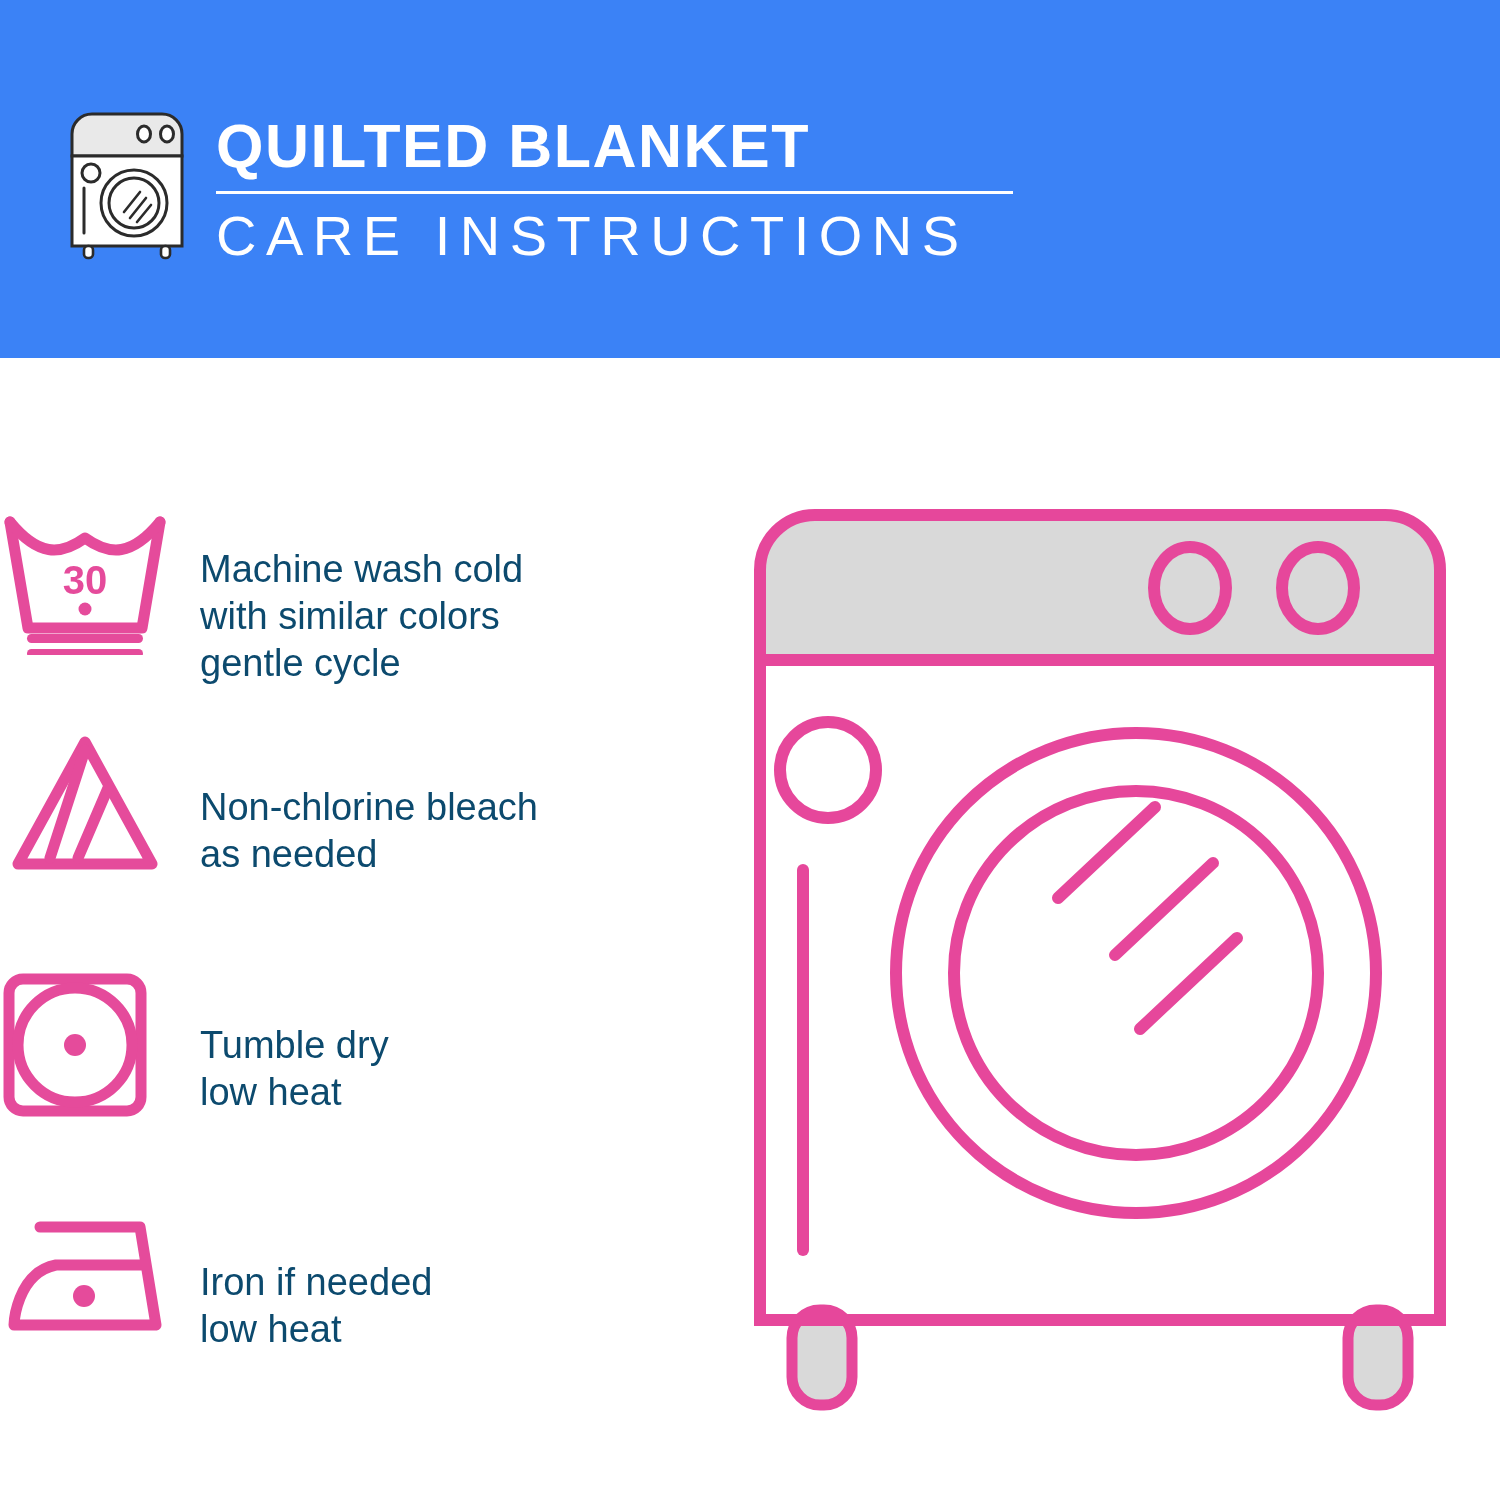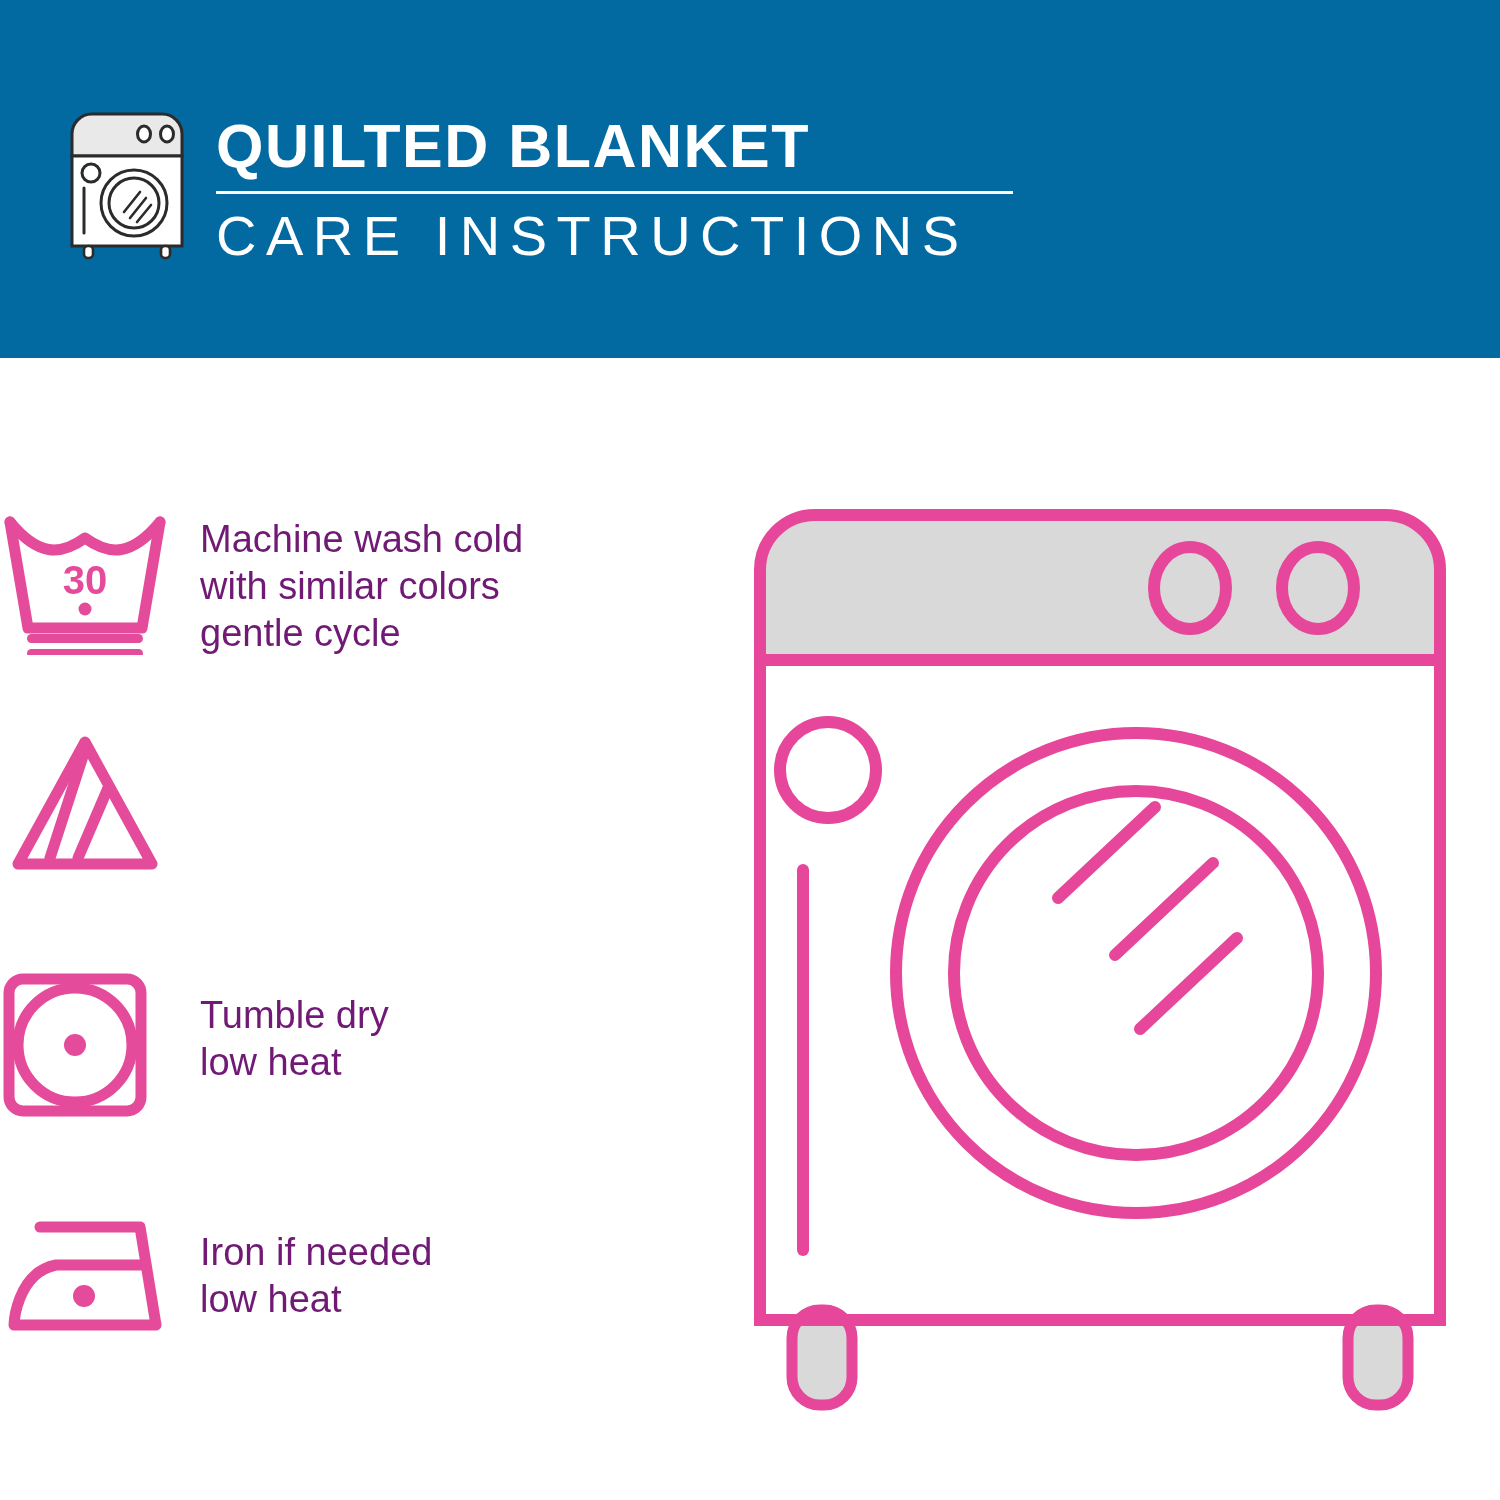--- a/index.html
+++ b/index.html
@@ -8,21 +8,21 @@
     background:#ffffff;
     font-family:"Liberation Sans", sans-serif;
     overflow:hidden;
   }
   .page { position:relative; width:1500px; height:1500px; background:#fff; }
 
   
   .header {
     position:absolute; left:0; top:0;
     width:1500px; height:358px;
-    background:#0369a1;
+    background:#3b82f6;
   }
   .header-logo {
     position:absolute; left:66px; top:108px;
     width:122px; height:152px;
   }
   .header-text {
     position:absolute; left:216px; top:110px; width:820px;
   }
   .title-main {
     color:#ffffff;
@@ -66,27 +66,28 @@
 
   .instr-icon {
     width:200px;
     min-width:200px;
     display:flex;
     justify-content:flex-start;
     align-items:flex-start;
     text-decoration:underline;
   }
   .instr-text {
-    color:#701a75;
+    color:#0c4a6e;
     font-size:38px;
     line-height:47px;
     font-weight:400;
     letter-spacing:0px;
     padding-top:4px;
     white-space:pre-line;
+    margin-top:30px;
   }
   .instr-row.r0 .instr-text { padding-top:6px; }
   .instr-row.r1 .instr-text { padding-top:26px; }
   .instr-row.r2 .instr-text { padding-top:22px; }
   .instr-row.r3 .instr-text { padding-top:16px; }
 
   
   .washer {
     position:absolute;
     left:740px; top:495px;
@@ -152,20 +153,22 @@
     </div>
 
     <div class="instr-row r1">
       <div class="instr-icon">
         <svg viewBox="0 0 170 150" width="170" height="150" aria-hidden="true">
           <path d="M85 14 L152 136 L18 136 Z" fill="none" stroke="#e54b9b" stroke-width="11" stroke-linejoin="round"></path>
           <line x1="85" y1="22" x2="50" y2="130" stroke="#e54b9b" stroke-width="11" stroke-linecap="round"></line>
           <line x1="108" y1="60" x2="78" y2="130" stroke="#e54b9b" stroke-width="11" stroke-linecap="round"></line>
         </svg>
       </div>
+      <div class="instr-text">Non-chlorine bleach
+as needed</div>
     </div>
 
     <div class="instr-row r2">
       <div class="instr-icon">
         <svg viewBox="0 0 150 150" width="150" height="150" aria-hidden="true">
           <rect x="9" y="9" width="132" height="132" rx="14" fill="none" stroke="#e54b9b" stroke-width="11"></rect>
           <circle cx="75" cy="75" r="57" fill="none" stroke="#e54b9b" stroke-width="11"></circle>
           <circle cx="75" cy="75" r="11" fill="#e54b9b"></circle>
         </svg>
       </div>

